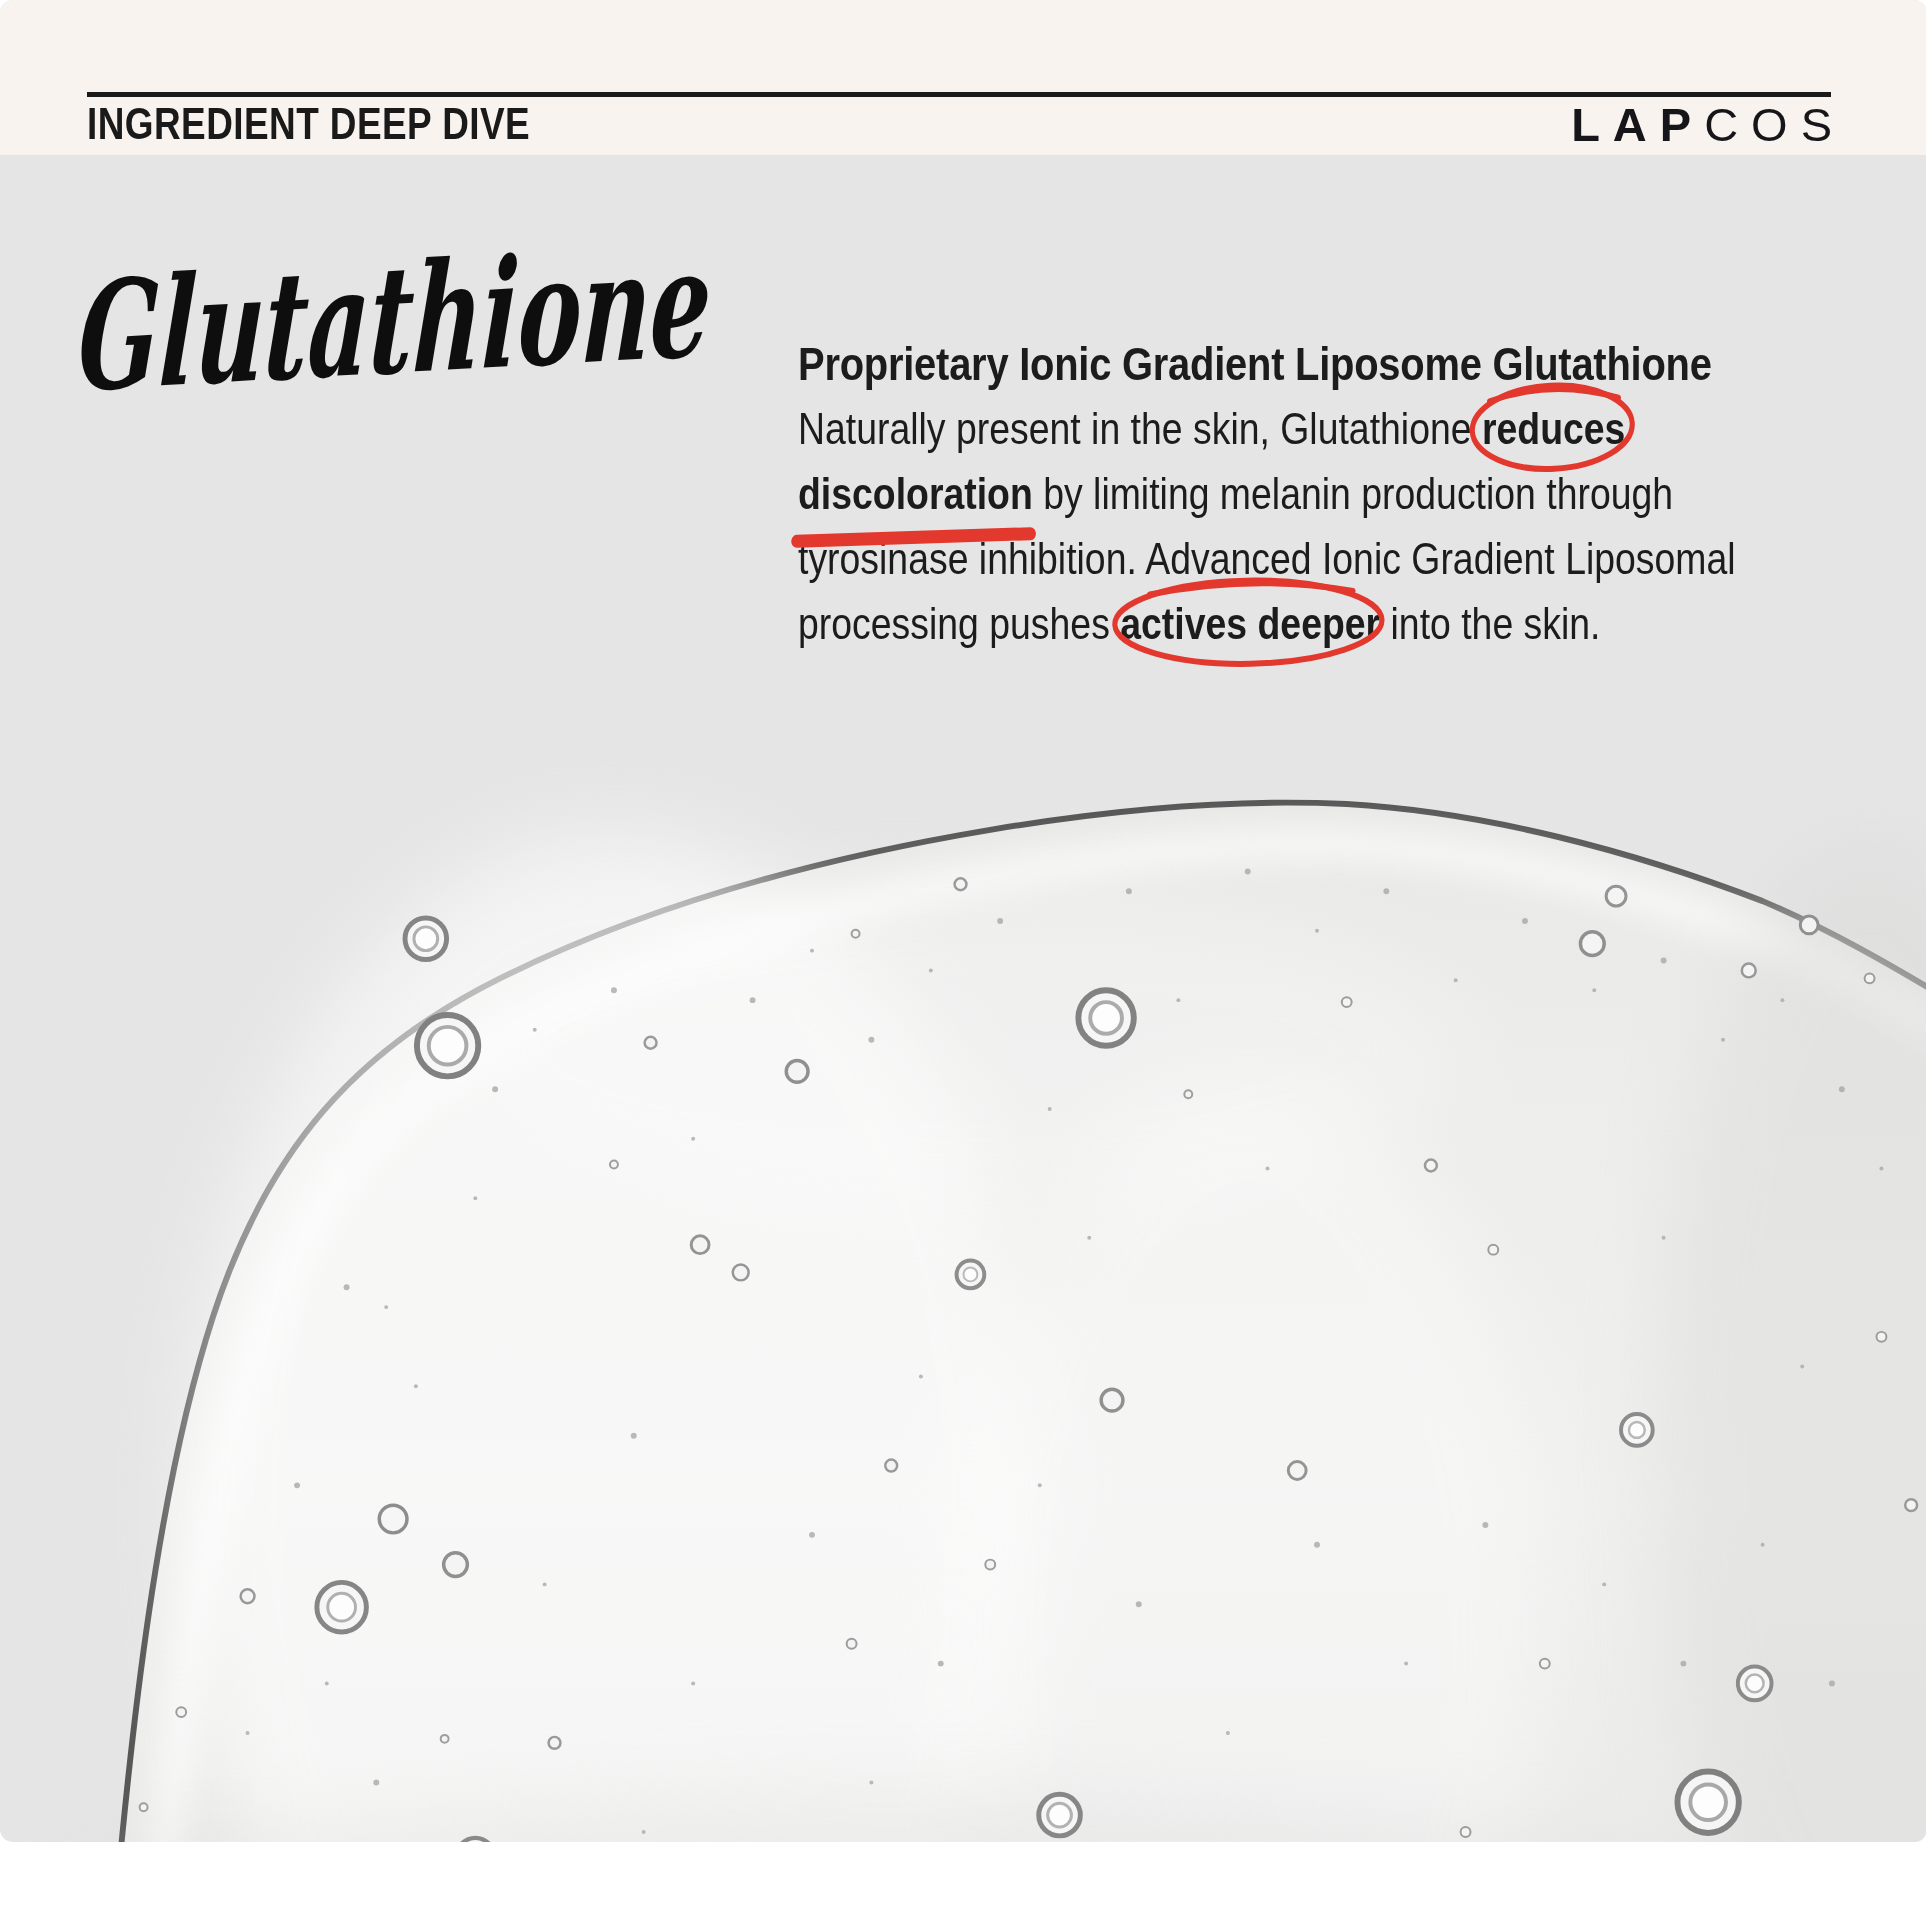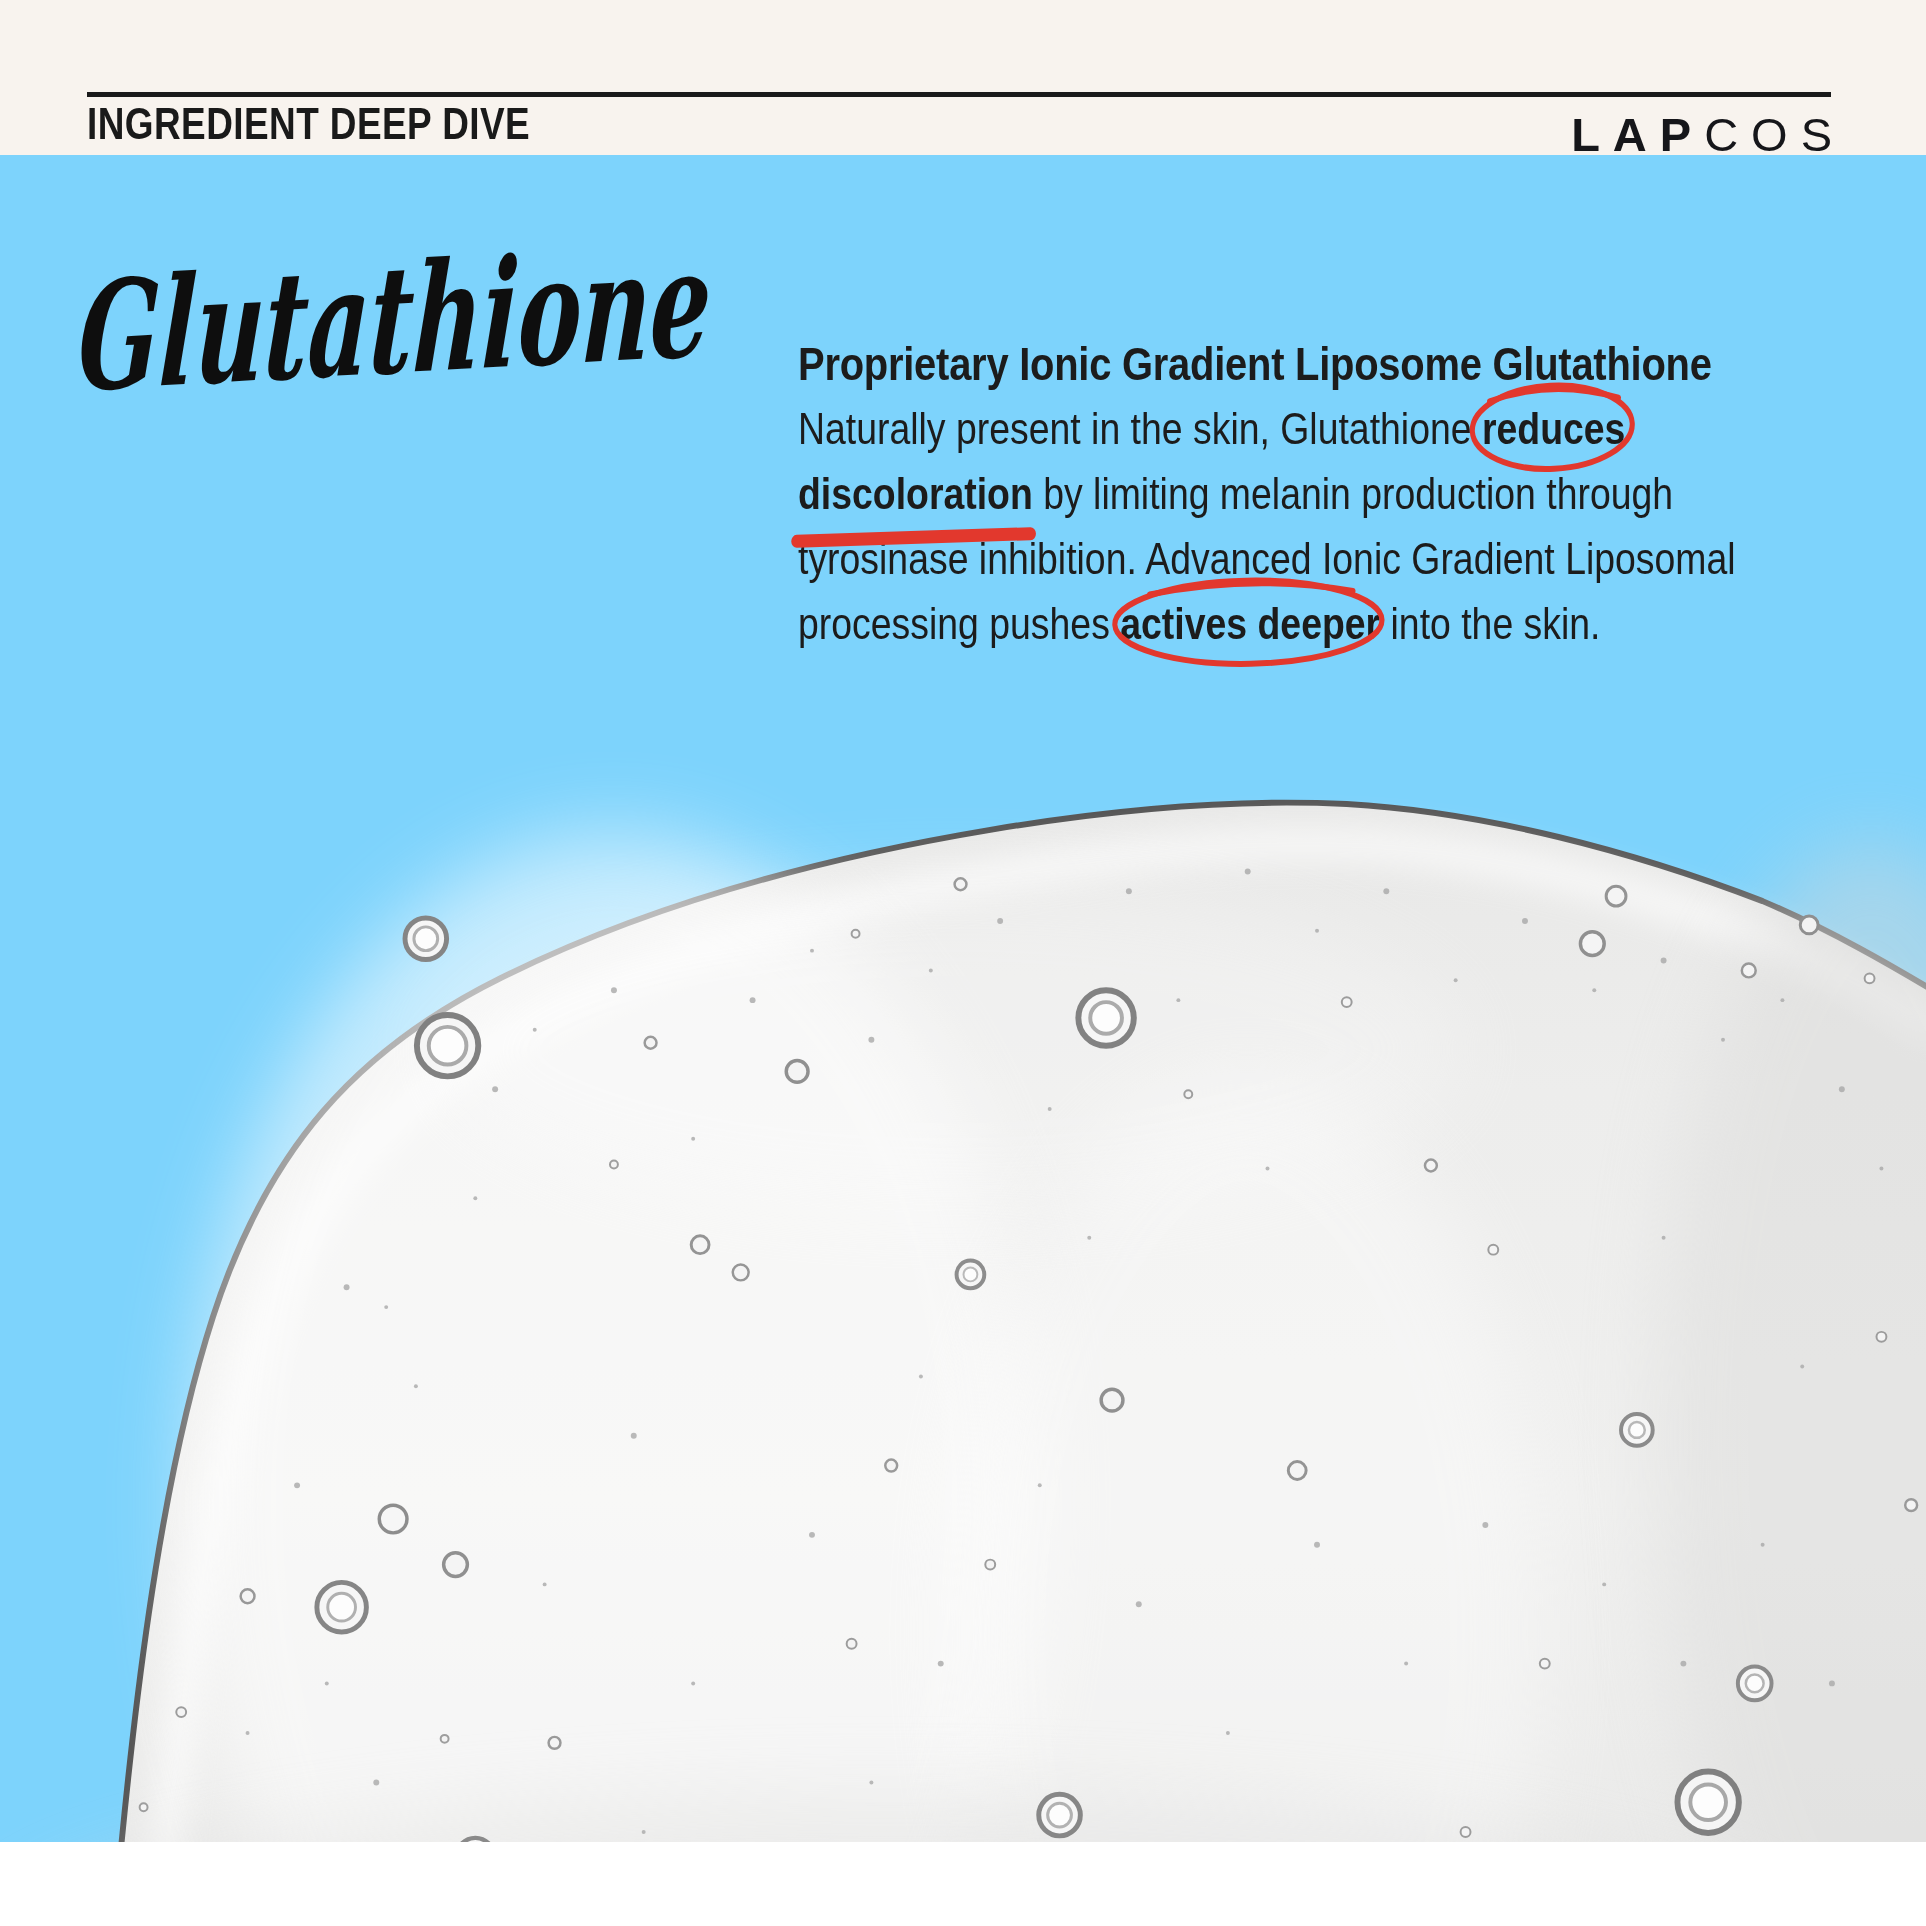--- a/index.html
+++ b/index.html
@@ -1,29 +1,29 @@
 <!DOCTYPE html>
 <html><head>
 <meta charset="utf-8">
 <style>
   html,body{margin:0;padding:0;background:#ffffff;}
   .stage{
     position:relative;width:1927px;height:1842px;overflow:hidden;
-    background:#7dd3fc;font-family:"Liberation Sans",sans-serif;color:#1c1c1c;
+    background:#e5e5e5;font-family:"Liberation Sans",sans-serif;color:#1c1c1c;border-radius:13px;
   }
   
   .band{position:absolute;left:0;top:0;width:1927px;height:155px;background:#f8f3ee;}
   .rule{position:absolute;left:87px;top:92px;width:1744px;height:5px;background:#1a1a1a;}
   .eyebrow{
     position:absolute;left:87px;top:99px;font-size:44px;font-weight:700;
     letter-spacing:0.5px;white-space:nowrap;color:#1a1a1a;
     transform:scaleX(.84);transform-origin:0 0;
   }
   .brand{
-    position:absolute;top:107px;right:82px;font-size:47px;letter-spacing:13px;
+    position:absolute;top:97px;right:82px;font-size:47px;letter-spacing:13px;
     white-space:nowrap;color:#16161a;
   }
   .brand .lap{font-weight:700;}
   .brand .cos{font-weight:400;}
   
   .script{
     position:absolute;left:79px;top:255px;
     font-family:"DejaVu Serif",serif;font-style:italic;font-weight:700;
     font-size:150px;line-height:1.1;color:#0e0e0e;white-space:nowrap;
     transform:scaleX(.63) skewX(-6deg) rotate(-2deg);transform-origin:0 50%;

